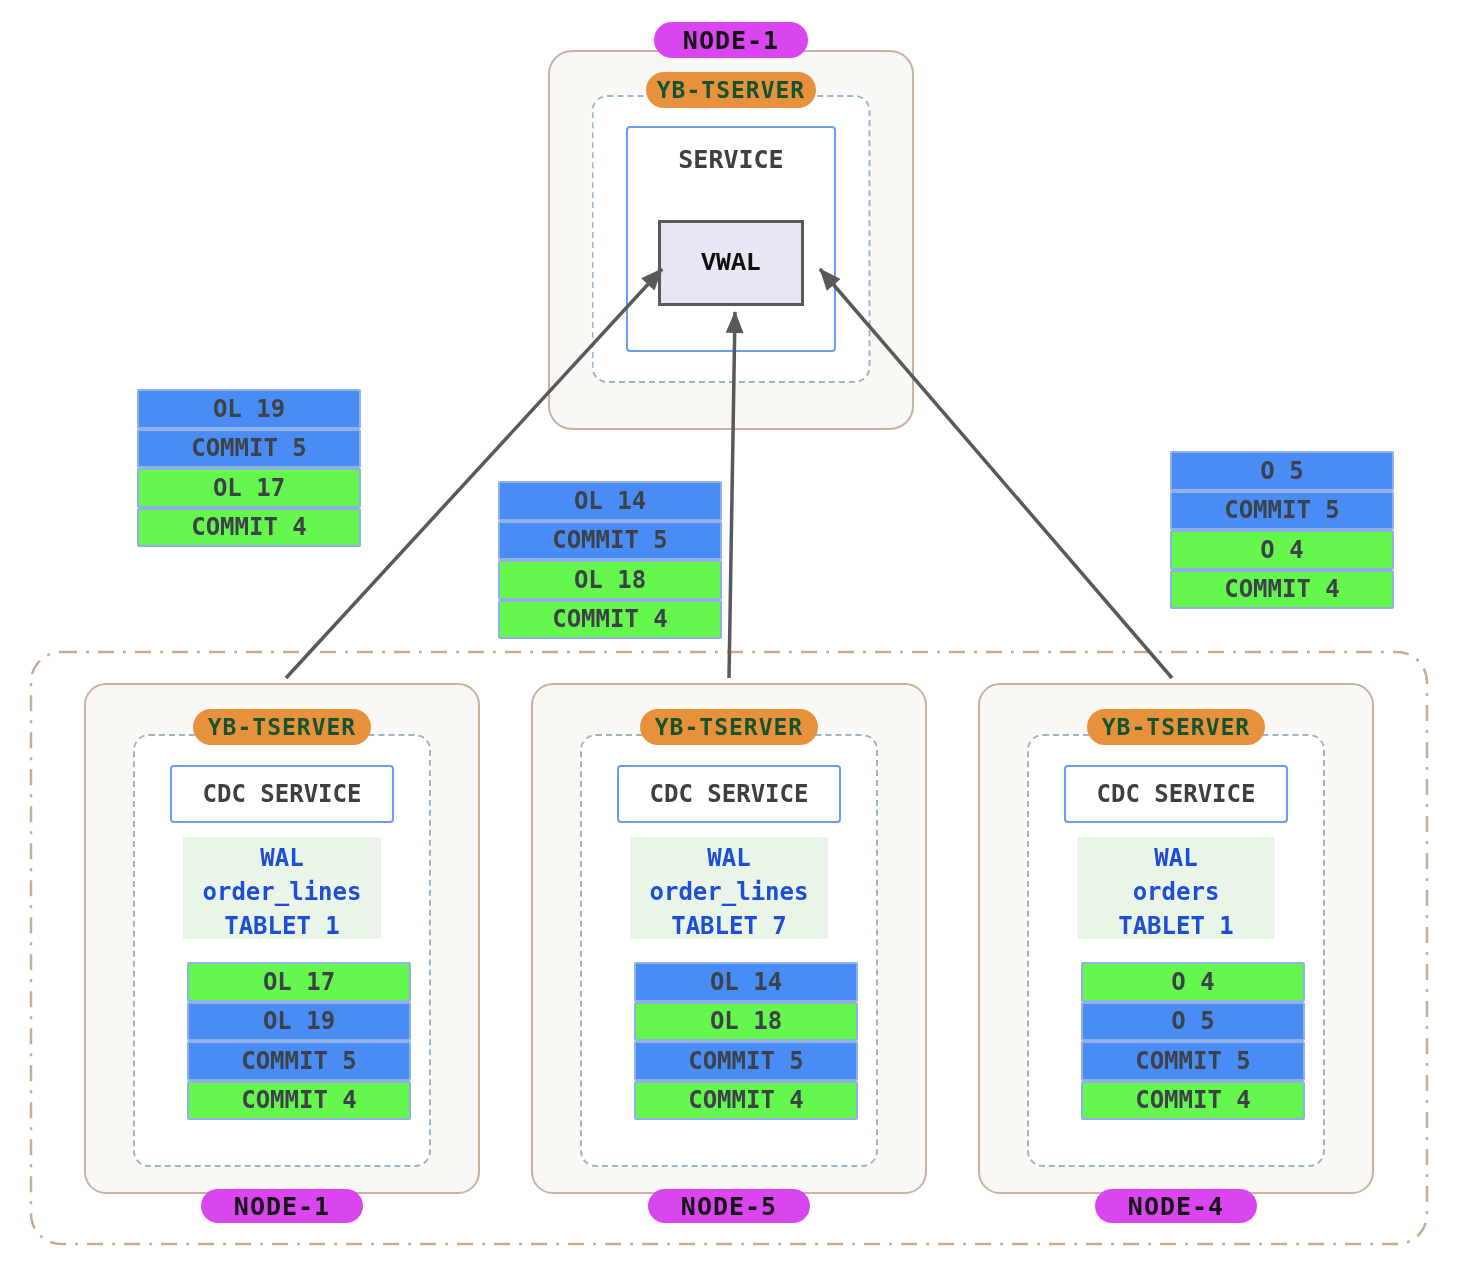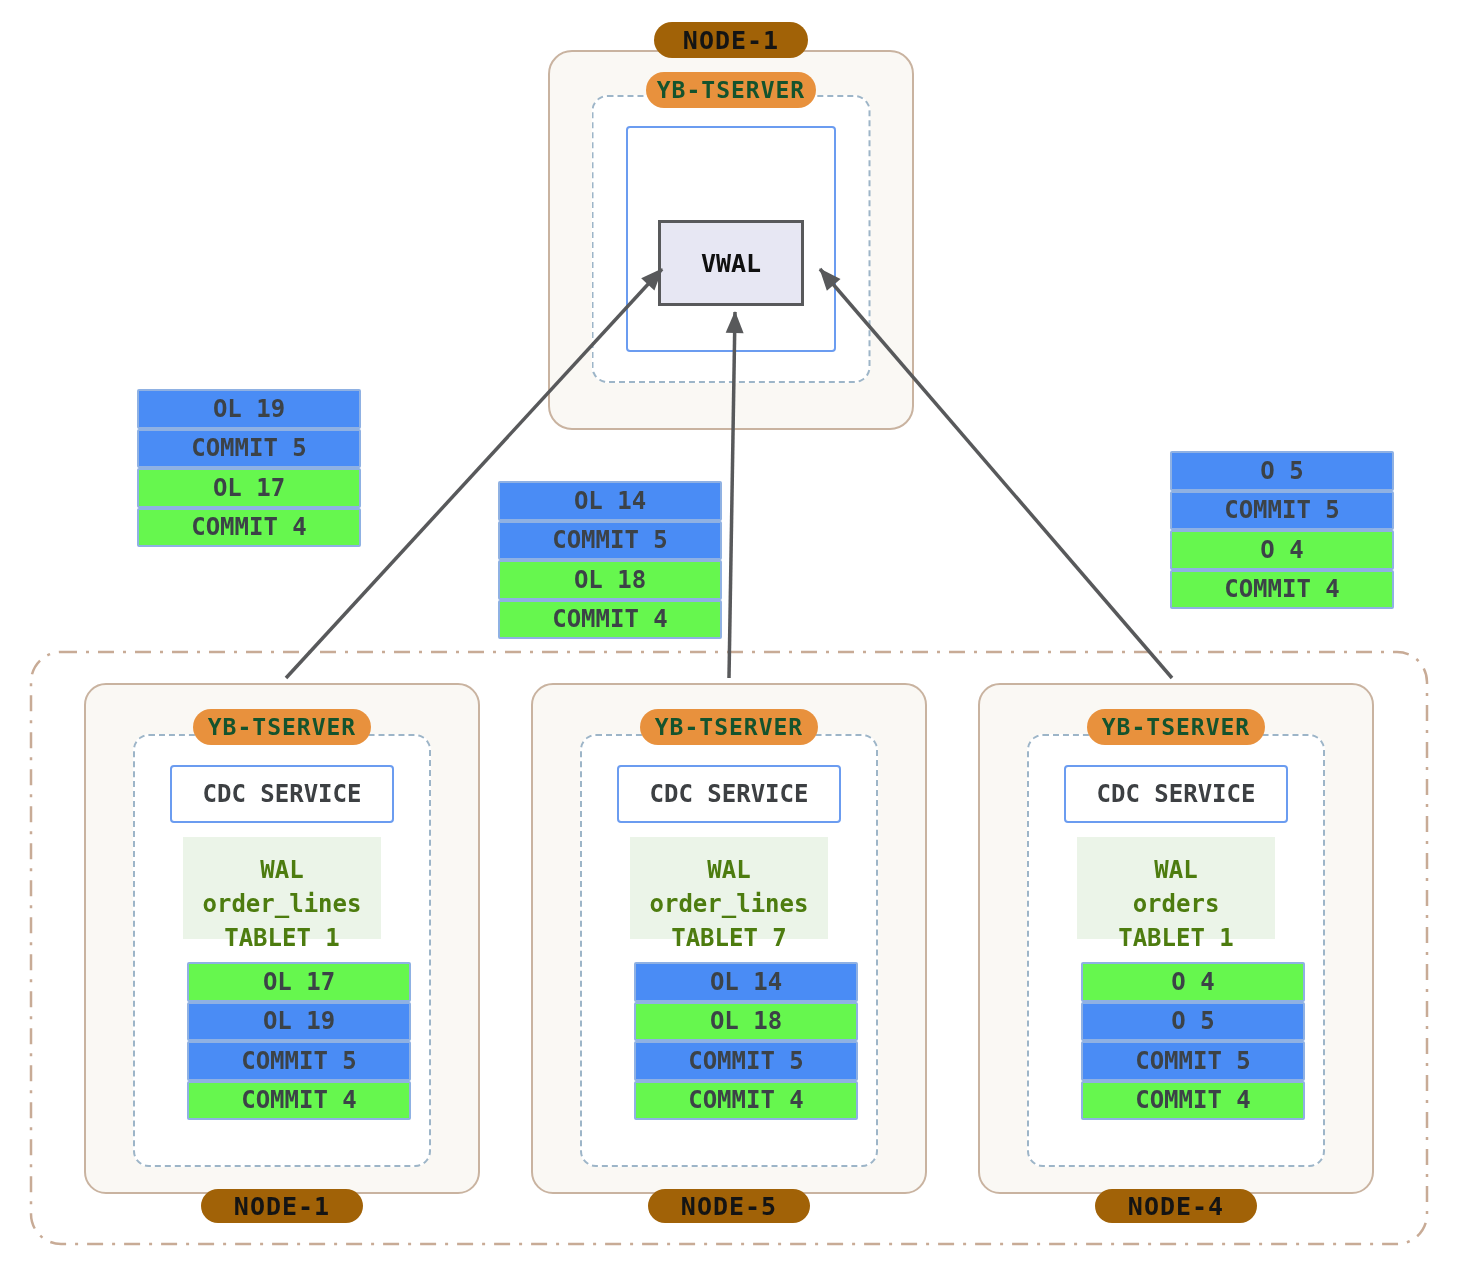--- a/index.html
+++ b/index.html
@@ -12,21 +12,21 @@
     position:relative; width:1458px; height:1270px;
     background:#ffffff; overflow:hidden;
   }
 
   
   .card {
     position:absolute; background:#faf8f4;
     border:2.5px solid #c9b3a0; border-radius:24px;
   }
   .pill-gray {
-    position:absolute; background:#a16207; border-radius:20px;
+    position:absolute; background:#d946ef; border-radius:20px;
     color:#141414; font-size:25px; letter-spacing:1px;
     display:flex; align-items:center; justify-content:center;
     z-index:6; white-space:nowrap;
   }
   .pill-orange {
     position:absolute; background:#e8913d; border-radius:20px;
     color:#14532d; font-size:23px; letter-spacing:1px;
     display:flex; align-items:center; justify-content:center;
     z-index:6; white-space:nowrap;
   }
@@ -55,59 +55,60 @@
   .top-dashed { left:50%; top:45px; transform:translateX(-50%); width:279px; height:288px; }
   .cdc-big {
     left:50%; top:76px; transform:translateX(-50%);
     width:210px; height:226px; font-size:25px; line-height:36px; padding-top:14px;
   }
   .vwal {
     position:absolute; left:50%; top:170px; transform:translateX(-50%);
     width:146px; height:86px; background:#e7e7f3;
     border:3px solid #58595b;
     display:flex; align-items:center; justify-content:center;
-    font-size:25px; color:#101010; z-index:5;
+    font-size:25px; color:#101010; z-index:5;font-family:Liberation Mono, monospace;
   }
 
   
   .node {
     position:absolute; top:683px; width:396px; height:511px;
     background:#faf8f4; border:2.5px solid #c9b3a0; border-radius:22px;
   }
   .node-dashed { left:50%; top:49px; transform:translateX(-50%); width:298px; height:433px; }
   .node-tserver { left:50%; top:24px; transform:translateX(-50%); width:178px; height:36px; }
   .node-cdc {
     left:50%; top:80px; transform:translateX(-50%);
     width:224px; height:58px; font-size:24px;
     display:flex; align-items:center; justify-content:center;
   }
   .wal-box {
     position:absolute; left:50%; top:152px; transform:translateX(-50%);
     width:198px; height:102px; background:#ebf4e8;
-    color:#4d7c0f; font-size:24px; line-height:34px;
-    text-align:center; padding-top:16px; z-index:3;
+    color:#1d4ed8; font-size:24px; line-height:34px;
+    text-align:center; padding-top:4px; z-index:3;
   }
   .node-stack { left:50%; top:277px; transform:translateX(-50%); }
   .node-title { left:50%; top:504px; transform:translateX(-50%); width:162px; height:34px; }
 
   
   .overlay {
     position:absolute; left:0; top:0; width:1458px; height:1270px;
     z-index:40; pointer-events:none;
   }
 </style>
 </head>
 <body>
 
 <div class="canvas">
 
   <div class="top-group">
     <div class="card top-card"></div>
     <div class="dashed top-dashed"></div>
     <div class="bluebox cdc-big">
+      <div>SERVICE</div>
     </div>
     <div class="vwal">VWAL</div>
     <div class="pill-orange top-tserver">YB-TSERVER</div>
     <div class="pill-gray top-title">NODE-1</div>
   </div>
 
   <div class="log-stack" style="left:120px; top:389px;">
     <div class="log-row" style="background: rgb(74, 140, 245);">OL 19</div>
     <div class="log-row" style="background: rgb(74, 140, 245);">COMMIT 5</div>
     <div class="log-row" style="background: rgb(102, 247, 78);">OL 17</div>

